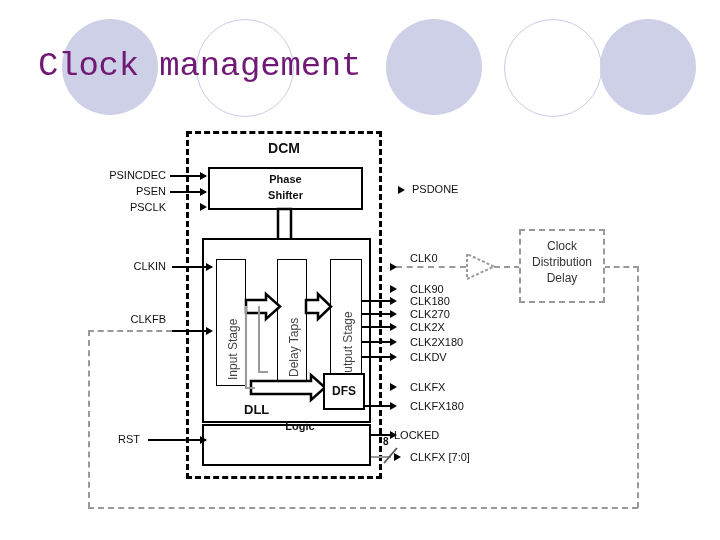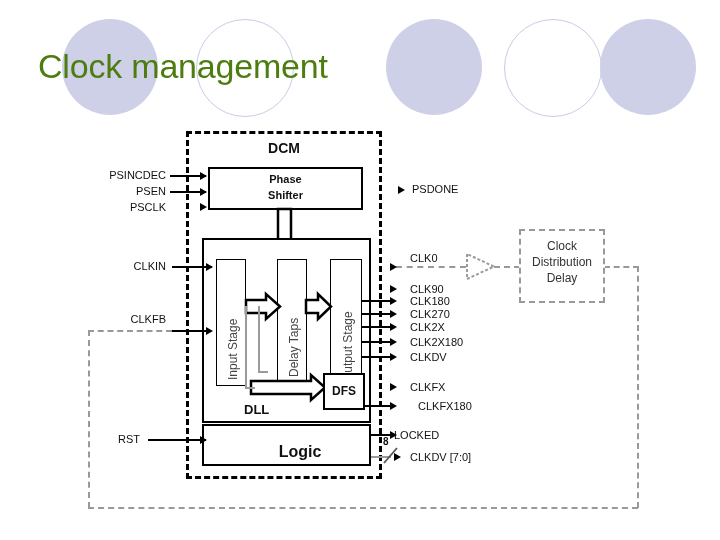--- a/index.html
+++ b/index.html
@@ -11,22 +11,22 @@
   #root{position:absolute;left:0;top:0;width:720px;height:540px;}
 
   
   .deco-circle{position:absolute;border-radius:50%;}
   .deco-fill{background:#ced0e8;}
   .deco-ring{background:transparent;border:1.5px solid #c9cbe6;}
 
   
   #slide-title{
     position:absolute;left:38px;top:46px;
-    font-size:34px;line-height:40px;color:#4d7c0f;
-    font-family:Liberation Sans, sans-serif;
+    font-size:34px;line-height:40px;color:#701a75;
+    font-family:Liberation Mono, monospace;
     white-space:nowrap;letter-spacing:-0.2px;
   }
 
   
   #diagram{position:absolute;left:0;top:0;width:720px;height:540px;}
   .lbl{
     position:absolute;color:#111;font-size:11px;line-height:12px;
     font-family:"Liberation Sans", sans-serif;white-space:nowrap;
   }
   .lbl-r{text-align:right;}
@@ -145,21 +145,21 @@
     <div class="gray-line" style="left:245px;top:387px;width:10px;height:2px;"></div>
     <div class="gray-line" style="left:258px;top:306px;width:2px;height:66px;"></div>
     <div class="gray-line" style="left:258px;top:371px;width:10px;height:2px;"></div>
 
     <div class="lbl lbl-b" style="left:244px;top:404px;font-size:13px;">DLL</div>
 
     <div class="box" style="left:323px;top:373px;width:42px;height:37px;"></div>
     <div class="lbl lbl-b lbl-c" style="left:323px;top:385px;width:42px;font-size:12px;">DFS</div>
 
     <div class="box" style="left:202px;top:424px;width:169px;height:42px;"></div>
-    <div class="lbl lbl-b lbl-c" style="left:202px;top:446px;width:196px;font-size:16px;">Logic</div>
+    <div class="lbl lbl-b lbl-c" style="left:202px;top:420px;width:196px;font-size:11px;">Logic</div>
 
     <div class="lbl lbl-r" style="left:48px;top:169px;width:118px;">PSINCDEC</div>
     <div class="ln ln-h" style="left:170px;top:175px;width:36px;"></div>
     <div class="ah-r" style="left:200px;top:172px;"></div>
 
     <div class="lbl lbl-r" style="left:48px;top:185px;width:118px;">PSEN</div>
     <div class="ln ln-h" style="left:170px;top:191px;width:36px;"></div>
     <div class="ah-r" style="left:200px;top:188px;"></div>
 
     <div class="lbl lbl-r" style="left:48px;top:201px;width:118px;">PSCLK</div>
@@ -204,28 +204,28 @@
 
     <div class="ln ln-h" style="left:362px;top:356px;width:30px;"></div>
     <div class="ah-r" style="left:390px;top:353px;"></div>
     <div class="lbl" style="left:410px;top:351px;">CLKDV</div>
 
     <div class="ah-r" style="left:390px;top:383px;"></div>
     <div class="lbl" style="left:410px;top:381px;">CLKFX</div>
 
     <div class="ln ln-h" style="left:365px;top:405px;width:27px;"></div>
     <div class="ah-r" style="left:390px;top:402px;"></div>
-    <div class="lbl" style="left:410px;top:400px;margin-left:8px;">CLKFX180</div>
+    <div class="lbl" style="left:410px;top:400px;">CLKFX180</div>
 
     <div class="ln ln-h" style="left:371px;top:434px;width:21px;"></div>
     <div class="ah-r" style="left:390px;top:431px;"></div>
     <div class="lbl" style="left:394px;top:429px;">LOCKED</div>
 
     <div class="gray-line" style="left:371px;top:456px;width:20px;height:2px;"></div>
     <svg class="svgo" style="left:382px;top:446px;width:20px;height:20px;">
       <line x1="2" y1="17" x2="15" y2="2" stroke="#555" stroke-width="1.8"></line>
     </svg>
     <div class="lbl" style="left:383px;top:436px;font-weight:bold;font-size:10px;">8</div>
     <div class="ah-r" style="left:394px;top:453px;"></div>
-    <div class="lbl" style="left:410px;top:451px;">CLKDV [7:0]</div>
+    <div class="lbl" style="left:410px;top:451px;">CLKFX [7:0]</div>
 
   </div>
 </div>
 
 </body></html>

